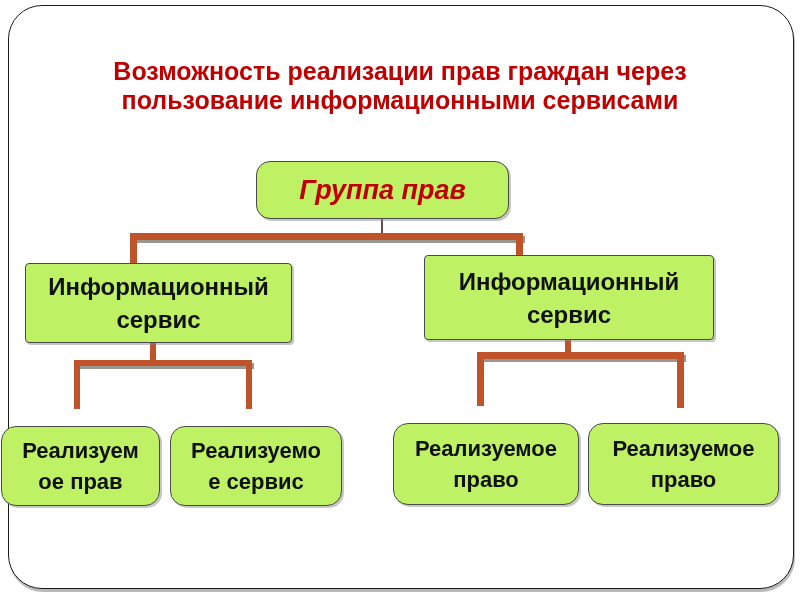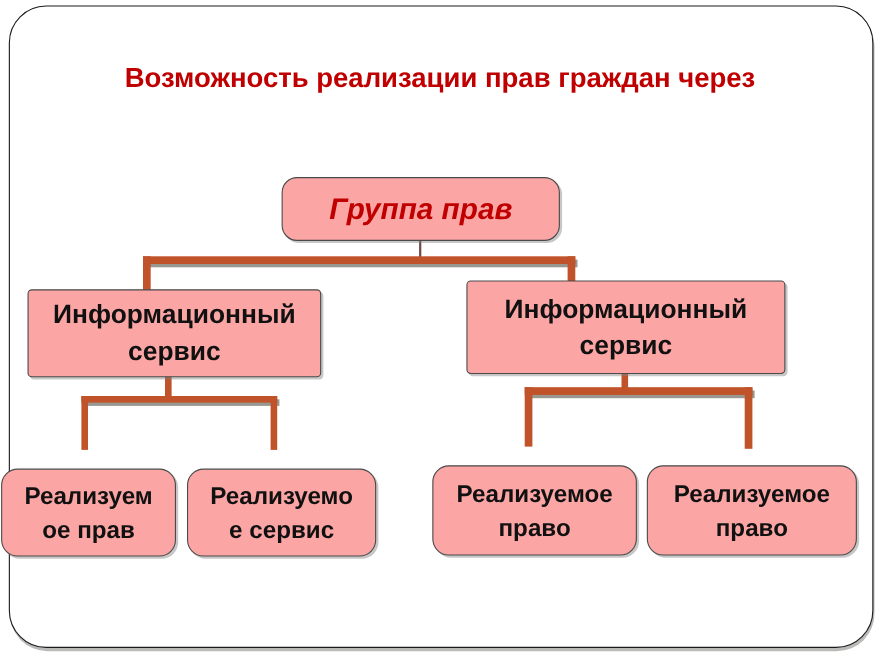--- a/index.html
+++ b/index.html
@@ -34,21 +34,21 @@
     width: 800px;
     text-align: center;
     color: #C00000;
     font-weight: bold;
     font-size: 25px;
     line-height: 29px;
     z-index: 2;
   }
   .node {
     position: absolute;
-    background: #fca5a5;
+    background: #bef264;
     border: 1.4px solid #4a4a4a;
     box-shadow: 2px 2px 0 rgba(130,130,130,0.45);
     display: flex;
     flex-direction: column;
     align-items: center;
     justify-content: center;
     text-align: center;
     font-weight: bold;
     color: #111111;
     z-index: 3;
@@ -87,20 +87,21 @@
 </style>
 </head>
 <body>
 
 <div class="stage">
 
   <div class="slide-frame"></div>
 
   <div class="slide-title">
     <div>Возможность реализации прав граждан через</div>
+    <div>пользование информационными сервисами</div>
   </div>
 
   <div class="conn-thin" style="left:381px; top:217px; width:2px; height:17px;"></div>
 
   <div class="conn conn-shadow" style="left:130px; top:233px; width:393px; height:7px;"></div>
   <div class="conn" style="left:130px; top:233px; width:7px; height:31px;"></div>
   <div class="conn" style="left:516px; top:233px; width:7px; height:23px;"></div>
 
   <div class="conn" style="left:150px; top:340px; width:6px; height:22px;"></div>
   <div class="conn conn-shadow" style="left:74px; top:360px; width:178px; height:6px;"></div>

